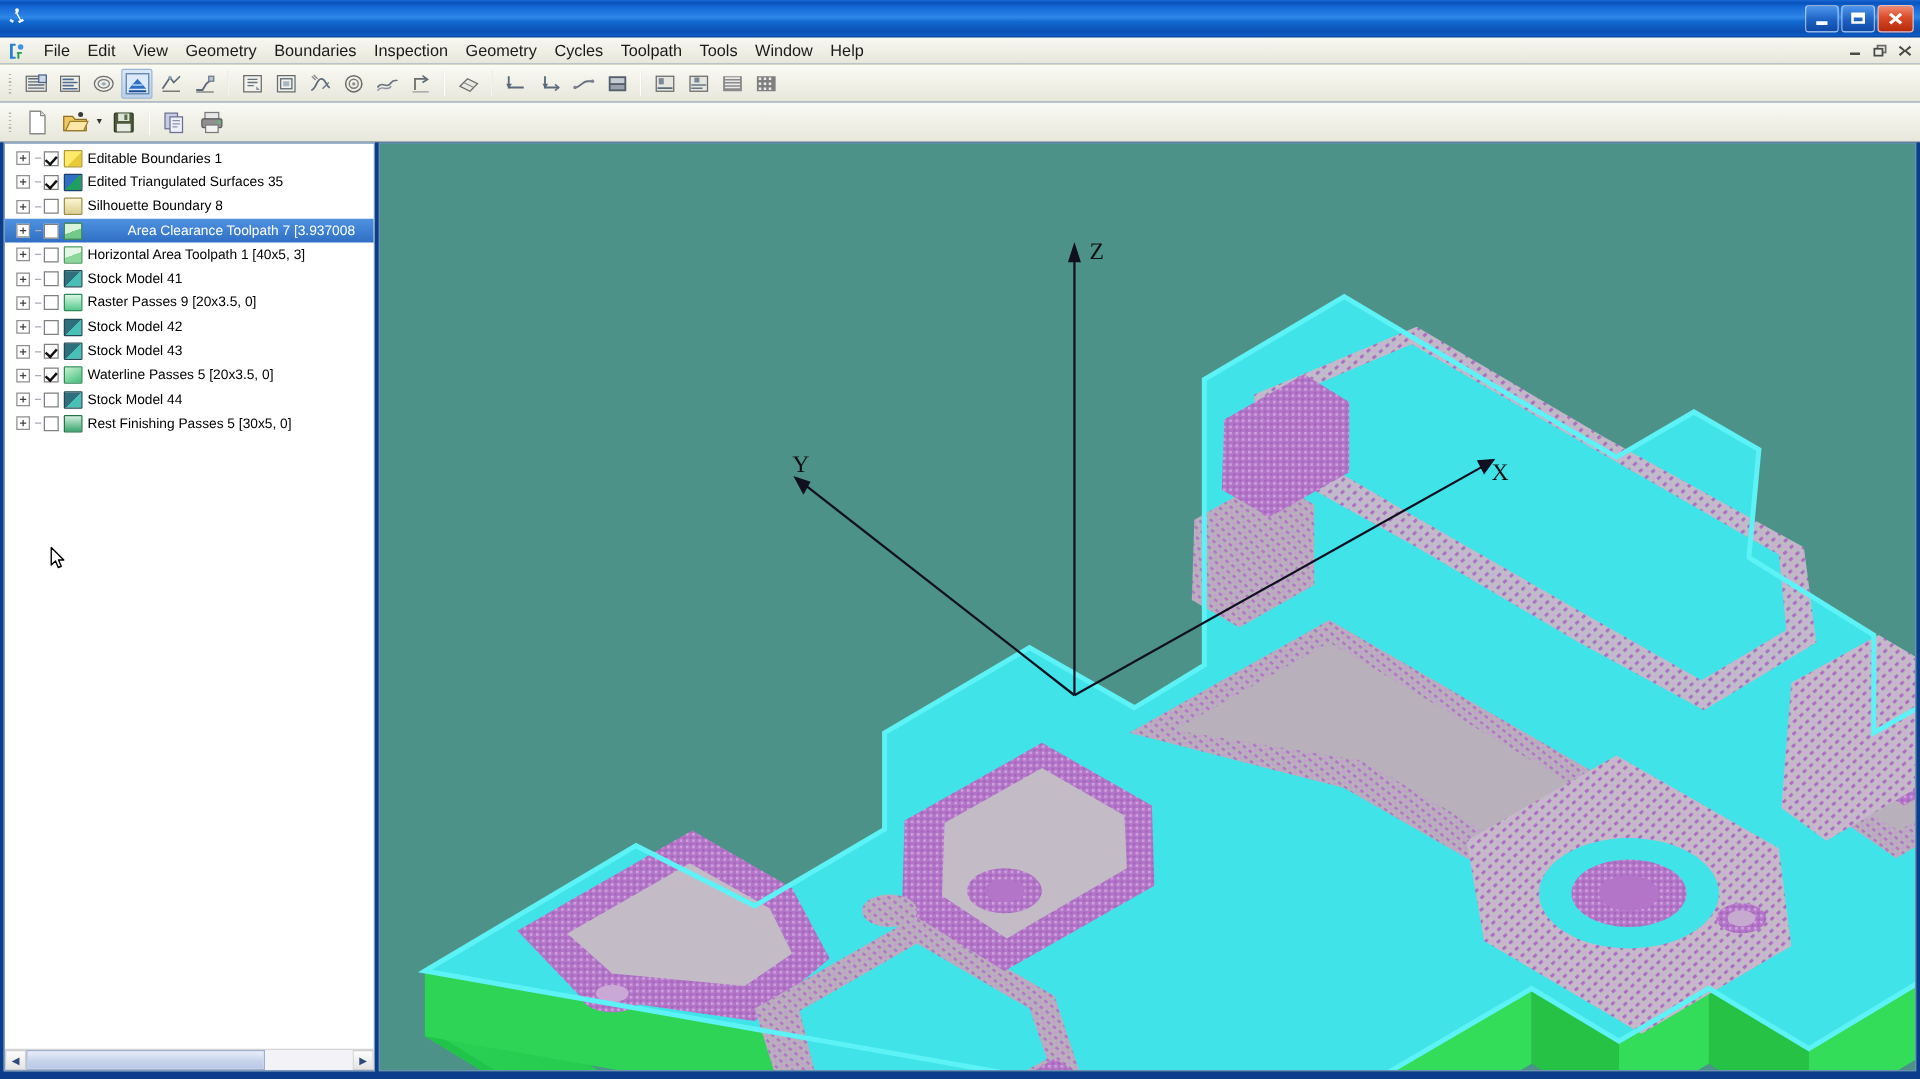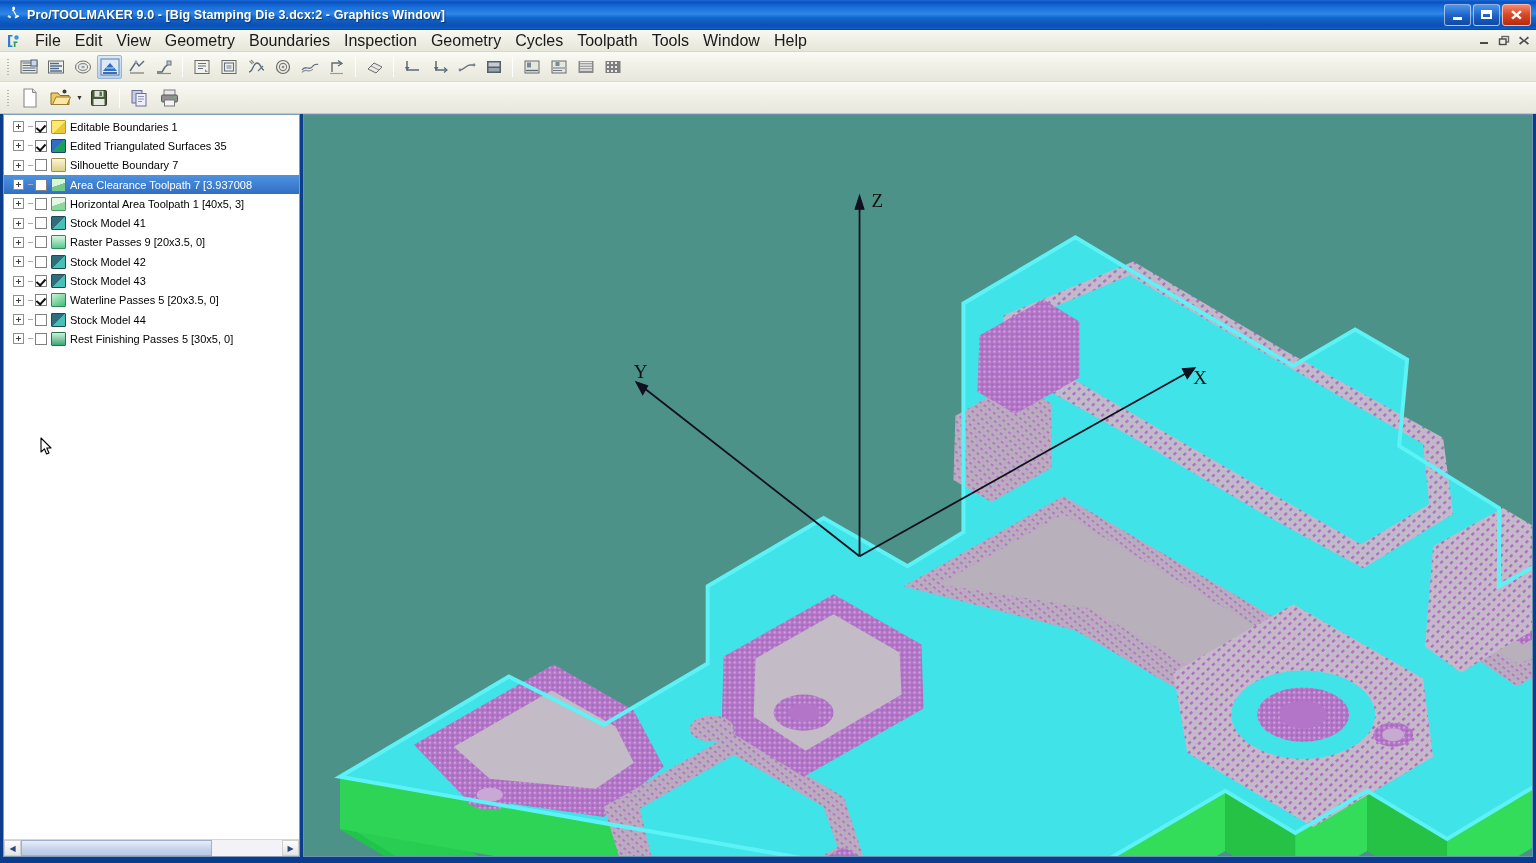--- a/index.html
+++ b/index.html
@@ -66,21 +66,21 @@
     border-bottom: 1px solid #d8d8c8;
     position: relative;
   }
   .mdi-icon {
     width: 18px; height: 16px;
     margin-right: 6px;
     position: relative;
     flex: 0 0 auto;
   }
   .menu-item {
-    font-size: 16px;
+    font-size: 13px;
     color: #1a1a1a;
     padding: 3px 7px 3px 7px;
     white-space: nowrap;
     cursor: default;
   }
   .mdi-ctrl {
     position: absolute; right: 4px; top: 3px;
     display: flex; gap: 4px; align-items: center;
   }
   .mdi-btn {
@@ -204,21 +204,21 @@
     width: 15px; height: 14px;
     margin-right: 4px;
     flex: 0 0 auto;
     position: relative;
     border-radius: 1px;
   }
   .tlabel { overflow: hidden; text-overflow: clip; }
   .tnode.sel {
     background: linear-gradient(180deg,#4e92e0,#2f6fc4);
   }
-  .tnode.sel .tlabel { color: #fff; }
+  .tnode.sel .tlabel { color: #fff; margin-left: 32px; }
   .cursor-arrow {
     position: absolute;
     left: 36px; top: 322px;
     width: 14px; height: 19px;
     z-index: 30;
     pointer-events: none;
   }
 
   
   .hscroll {
@@ -277,21 +277,20 @@
 <div id="app">
 
   <div class="titlebar">
     <div class="tb-appicon">
       <svg width="17" height="17" viewBox="0 0 17 17">
         <path d="M8.5 1.2 L10.0 3.6 L8.9 4.2 L11.8 9.6 L13.2 8.9 L14.2 10.6 L10.4 12.6 L9.4 10.9 L10.8 10.2 L7.9 4.8 L6.8 5.4 Z" fill="#ffffff"></path>
         <path d="M3.5 9.0 L6.2 10.6 L5.2 12.4 L2.5 10.8 Z" fill="#dfe9ff"></path>
         <circle cx="8.6" cy="2.0" r="1.5" fill="#ffffff"></circle>
       </svg>
     </div>
-    <div class="tb-title">Pro/TOOLMAKER 9.0 - [Big Stamping Die 3.dcx:2 - Graphics Window]</div>
     <div class="tb-spacer"></div>
     <div class="winbtns">
       <div class="winbtn min">
           <div class="glyph-min"></div>
         </div>
       <div class="winbtn max">
           <div class="glyph-max"></div>
         </div>
       <div class="winbtn close">
         <svg width="13" height="13" viewBox="0 0 13 13">
@@ -580,21 +579,21 @@
             <div class="tdash"></div>
             <div class="tcheck on"></div>
             <div class="ticon" style="background:linear-gradient(135deg,#2f6fc4 0 45%,#1f9f5e 45%);border:1px solid #1c3f70;"></div>
             <span class="tlabel">Edited Triangulated Surfaces 35</span>
           </div>
           <div class="tnode">
             <div class="expander"></div>
             <div class="tdash"></div>
             <div class="tcheck"></div>
             <div class="ticon" style="background:linear-gradient(180deg,#fdf6cf,#d9cf8e);border:1px solid #9a8f4e;"></div>
-            <span class="tlabel">Silhouette Boundary 7</span>
+            <span class="tlabel">Silhouette Boundary 8</span>
           </div>
           <div class="tnode sel">
             <div class="expander"></div>
             <div class="tdash"></div>
             <div class="tcheck"></div>
             <div class="ticon" style="background:linear-gradient(160deg,#d8f5dc 0 50%,#74c98a 50%);border:1px solid #3f8a55;"></div>
             <span class="tlabel">Area Clearance Toolpath 7 [3.937008</span>
           </div>
           <div class="tnode">
             <div class="expander"></div>

